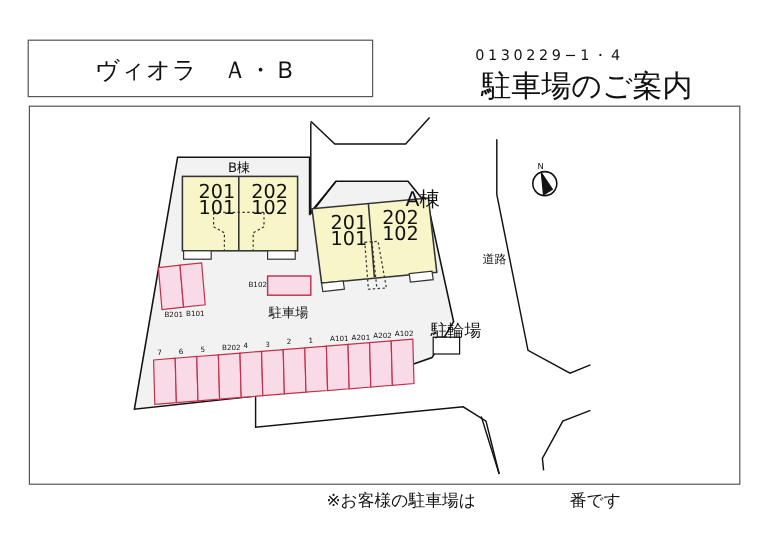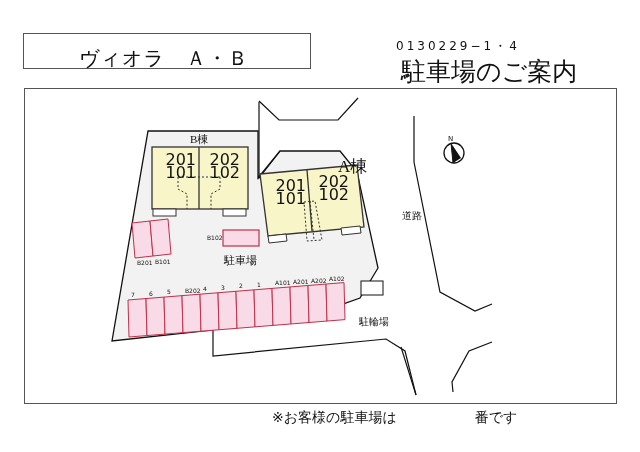--- a/index.html
+++ b/index.html
@@ -1,28 +1,28 @@
 <!DOCTYPE html>
 <html><head>
 <meta charset="utf-8">
 <style>
   html, body { margin: 0; padding: 0; background: #ffffff; }
   body { width: 640px; height: 452px; position: relative; overflow: hidden;
          font-family: "DejaVu Sans", "Liberation Sans", sans-serif; color: #111; }
-  .title-box { position: absolute; left: 23px; top: 33px; width: 288px; height: 36px;
+  .title-box { position: absolute; left: 23px; top: 33px; width: 288px; height: 48px;
                border: 1px solid #555; box-sizing: border-box; }
   .title-text { position: absolute; left: 55px; top: 11px; font-size: 20px; letter-spacing: 1px; }
   .code { position: absolute; left: 396px; top: 38px; font-size: 12px; letter-spacing: 3px; }
   .heading { position: absolute; left: 401px; top: 55px; font-size: 25px; letter-spacing: 0px; text-align: right; }
   .map-frame { position: absolute; left: 24px; top: 88px; width: 593px; height: 316px;
                border: 1px solid #555; box-sizing: border-box; }
   .map-svg { position: absolute; left: 0; top: 0; }
   .footer { position: absolute; left: 272px; top: 409px; font-size: 14px; }
   .footer .gap { display: inline-block; width: 78px; }
-  .lbl { position: absolute; font-size: 10px; white-space: nowrap; font-family: Liberation Serif, serif; }
+  .lbl { position: absolute; font-size: 10px; white-space: nowrap; }
   .tiny { position: absolute; font-size: 6px; white-space: nowrap; }
   .unit { position: absolute; font-size: 16px; line-height: 13px; text-align: right; }
 </style>
 </head>
 <body>
 
 <div class="title-box">
   <span class="title-text">ヴィオラ　Ａ・Ｂ</span>
 </div>
 <div class="code">0130229−1・4</div>
@@ -100,21 +100,21 @@
 <div class="unit" style="left:266px;top:179px;width:40px;">
   <div>201</div>
   <div>101</div>
 </div>
 <div class="unit" style="left:309px;top:175px;width:40px;">
   <div>202</div>
   <div>102</div>
 </div>
 
 <span class="lbl" style="left:224px;top:253px;font-size:11px;text-align:center;">駐車場</span>
-<span class="lbl" style="left:359px;top:267px;font-size:10px;margin-top:48px;">駐輪場</span>
+<span class="lbl" style="left:359px;top:267px;font-size:14px;">駐輪場</span>
 <span class="lbl" style="left:402px;top:209px;font-size:10px;">道路</span>
 <span class="tiny" style="left:448px;top:135px;font-size:7px;">N</span>
 
 <span class="tiny" style="left:137px;top:259px;">B201</span>
 <span class="tiny" style="left:155px;top:258px;">B101</span>
 <span class="tiny" style="left:207px;top:234px;">B102</span>
 
 <div id="row-labels">
     <span class="tiny" style="left: 131px; top: 291px;">7</span>
     <span class="tiny" style="left: 149px; top: 289.55px;">6</span>

